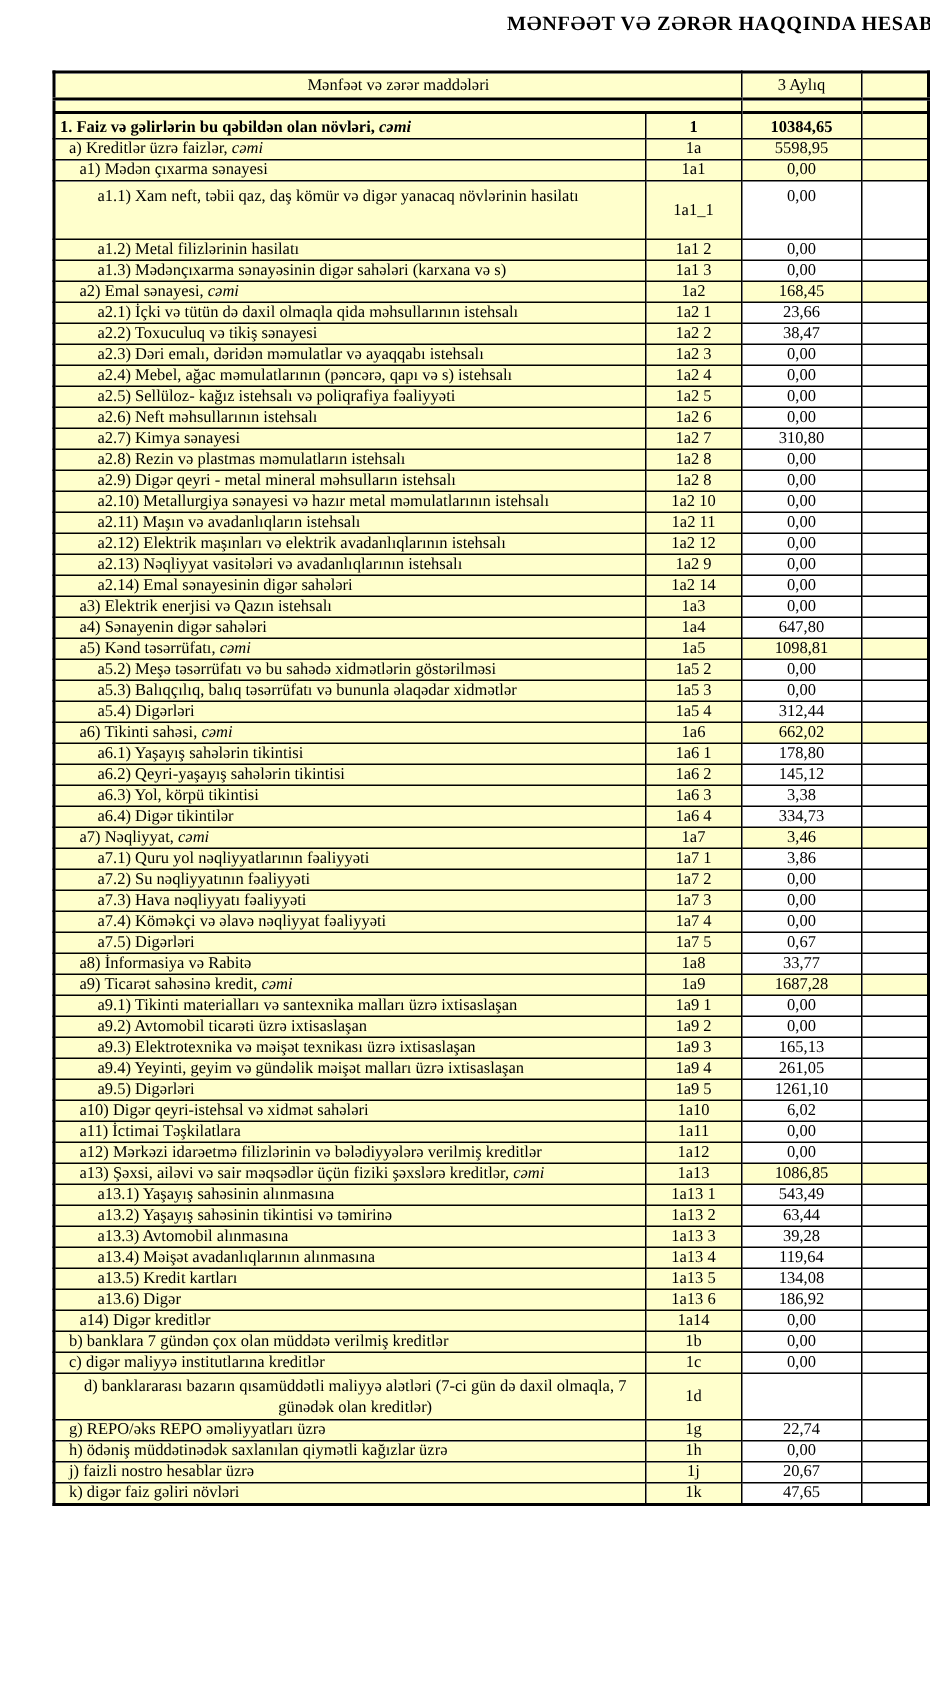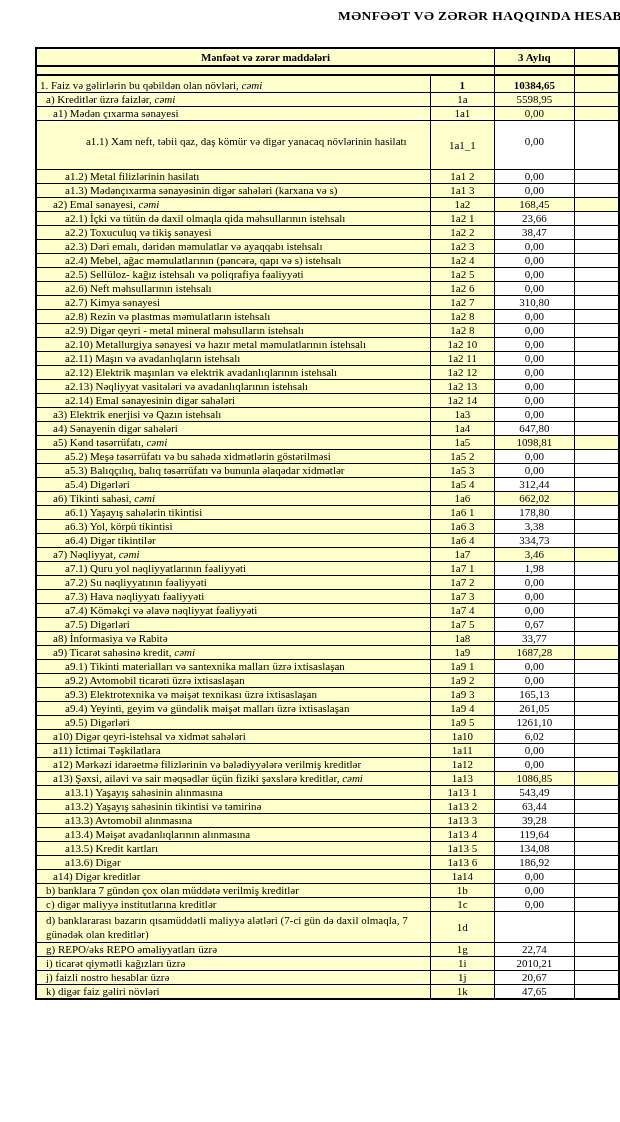--- a/index.html
+++ b/index.html
@@ -24,29 +24,29 @@
     background:#FFFFCC;
     font-size:11px;line-height:13px;color:#000;
     padding:0 2px;overflow:hidden;vertical-align:bottom;
     white-space:nowrap;
   }
   td.c-item{white-space:nowrap;}
   td.c-code,td.c-val{text-align:center;}
   td.c-val.leaf{background:#ffffff;}
   td.c-extra{border-right:none;}
   td.c-extra.leaf{background:#ffffff;}
-  tr.h-header td{height:16px;font-weight:bold;text-align:center;border-bottom:2px solid #000;vertical-align:middle;}
+  tr.h-header td{height:16px;font-weight:normal;text-align:center;border-bottom:2px solid #000;vertical-align:middle;}
   tr.h-empty td{height:7px;border-bottom:2px solid #000;}
   tr.h-row1 td{height:16px;font-weight:bold;}
   tr.h-reg td{height:13px;}
   tr.h-tall td{height:34px;}
-  tr.h-tall td.c-item,tr.h-tall td.c-val{vertical-align:top;padding-top:14px;text-align:center;}
+  tr.h-tall td.c-item,tr.h-tall td.c-val{vertical-align:top;padding-top:4px;}
   tr.h-tall td.c-code{vertical-align:middle;text-align:center;}
   tr.h-tall2 td{height:30px;}
-  tr.h-tall2 td.c-item{white-space:normal;vertical-align:middle;line-height:14px;}
+  tr.h-tall2 td.c-item{white-space:normal;vertical-align:middle;line-height:14px;text-align:center;}
   tr.h-tall2 td.c-code{vertical-align:middle;}
   .lvl0{padding-left:3px !important;}
   .lvl1{padding-left:9px !important;}
   .lvl2{padding-left:16px !important;}
   .lvl3{padding-left:28px !important;}
   .sfx{font-style:italic;}
 </style>
 </head>
 <body>
 
@@ -66,21 +66,21 @@
       <td class="c-extra"></td>
     </tr>
     <tr class="h-empty">
       <td colspan="2" class="c-item"></td>
       <td class="c-val"></td>
       <td class="c-extra"></td>
     </tr>
   </tbody>
   <tbody id="rows-body">
       <tr class="h-row1">
-        <td class="c-item lvl0" style="font-weight: normal; margin-left: 37px;"><span>1. Faiz və gəlirlərin bu qəbildən olan növləri, </span><span class="sfx">cəmi</span></td>
+        <td class="c-item lvl0" style="font-weight: bold; margin-left: 37px;"><span>1. Faiz və gəlirlərin bu qəbildən olan növləri, </span><span class="sfx">cəmi</span></td>
         <td class="c-code" style="font-weight: bold;">1</td>
         <td class="c-val" style="font-weight: bold;">10384,65</td>
         <td class="c-extra"></td>
       </tr>
       <tr class="h-reg">
         <td class="c-item lvl1"><span>a) Kreditlər üzrə faizlər, </span><span class="sfx">cəmi</span></td>
         <td class="c-code">1a</td>
         <td class="c-val">5598,95</td>
         <td class="c-extra"></td>
       </tr>
@@ -181,21 +181,21 @@
         <td class="c-extra leaf"></td>
       </tr>
       <tr class="h-reg">
         <td class="c-item lvl3"><span>a2.12) Elektrik maşınları və elektrik avadanlıqlarının istehsalı</span></td>
         <td class="c-code">1a2 12</td>
         <td class="c-val leaf">0,00</td>
         <td class="c-extra leaf"></td>
       </tr>
       <tr class="h-reg">
         <td class="c-item lvl3"><span>a2.13) Nəqliyyat vasitələri və avadanlıqlarının istehsalı</span></td>
-        <td class="c-code">1a2 13</td>
+        <td class="c-code">1a2 9</td>
         <td class="c-val leaf">0,00</td>
         <td class="c-extra leaf"></td>
       </tr>
       <tr class="h-reg">
         <td class="c-item lvl3"><span>a2.14) Emal sənayesinin digər sahələri</span></td>
         <td class="c-code">1a2 14</td>
         <td class="c-val leaf">0,00</td>
         <td class="c-extra leaf"></td>
       </tr>
       <tr class="h-reg">
@@ -240,41 +240,47 @@
         <td class="c-val">662,02</td>
         <td class="c-extra"></td>
       </tr>
       <tr class="h-reg">
         <td class="c-item lvl3"><span>a6.1) Yaşayış sahələrin tikintisi</span></td>
         <td class="c-code">1a6 1</td>
         <td class="c-val leaf">178,80</td>
         <td class="c-extra leaf"></td>
       </tr>
       <tr class="h-reg">
+        <td class="c-item lvl3"><span>a6.2) Qeyri-yaşayış sahələrin tikintisi</span></td>
+        <td class="c-code">1a6 2</td>
+        <td class="c-val leaf">145,12</td>
+        <td class="c-extra leaf"></td>
+      </tr>
+      <tr class="h-reg">
         <td class="c-item lvl3"><span>a6.3) Yol, körpü tikintisi</span></td>
         <td class="c-code">1a6 3</td>
         <td class="c-val leaf">3,38</td>
         <td class="c-extra leaf"></td>
       </tr>
       <tr class="h-reg">
         <td class="c-item lvl3"><span>a6.4) Digər tikintilər</span></td>
         <td class="c-code">1a6 4</td>
         <td class="c-val leaf">334,73</td>
         <td class="c-extra leaf"></td>
       </tr>
       <tr class="h-reg">
         <td class="c-item lvl2"><span>a7) Nəqliyyat, </span><span class="sfx">cəmi</span></td>
         <td class="c-code">1a7</td>
         <td class="c-val">3,46</td>
         <td class="c-extra"></td>
       </tr>
       <tr class="h-reg">
         <td class="c-item lvl3"><span>a7.1) Quru yol nəqliyyatlarının fəaliyyəti</span></td>
         <td class="c-code">1a7 1</td>
-        <td class="c-val leaf">1,98</td>
+        <td class="c-val leaf">3,86</td>
         <td class="c-extra leaf"></td>
       </tr>
       <tr class="h-reg">
         <td class="c-item lvl3"><span>a7.2) Su nəqliyyatının fəaliyyəti</span></td>
         <td class="c-code">1a7 2</td>
         <td class="c-val leaf">0,00</td>
         <td class="c-extra leaf"></td>
       </tr>
       <tr class="h-reg">
         <td class="c-item lvl3"><span>a7.3) Hava nəqliyyatı fəaliyyəti</span></td>
@@ -420,23 +426,23 @@
         <td class="c-val leaf"></td>
         <td class="c-extra leaf"></td>
       </tr>
       <tr class="h-reg">
         <td class="c-item lvl1"><span>g) REPO/əks REPO əməliyyatları üzrə</span></td>
         <td class="c-code">1g</td>
         <td class="c-val leaf">22,74</td>
         <td class="c-extra leaf"></td>
       </tr>
       <tr class="h-reg">
-        <td class="c-item lvl1"><span>i) ticarət qiymətli kağızları üzrə</span></td>
-        <td class="c-code">1i</td>
-        <td class="c-val leaf">2010,21</td>
+        <td class="c-item lvl1"><span>h) ödəniş müddətinədək saxlanılan qiymətli kağızlar üzrə</span></td>
+        <td class="c-code">1h</td>
+        <td class="c-val leaf">0,00</td>
         <td class="c-extra leaf"></td>
       </tr>
       <tr class="h-reg">
         <td class="c-item lvl1"><span>j) faizli nostro hesablar üzrə</span></td>
         <td class="c-code">1j</td>
         <td class="c-val leaf">20,67</td>
         <td class="c-extra leaf"></td>
       </tr>
       <tr class="h-reg">
         <td class="c-item lvl1"><span>k) digər faiz gəliri növləri</span></td>

